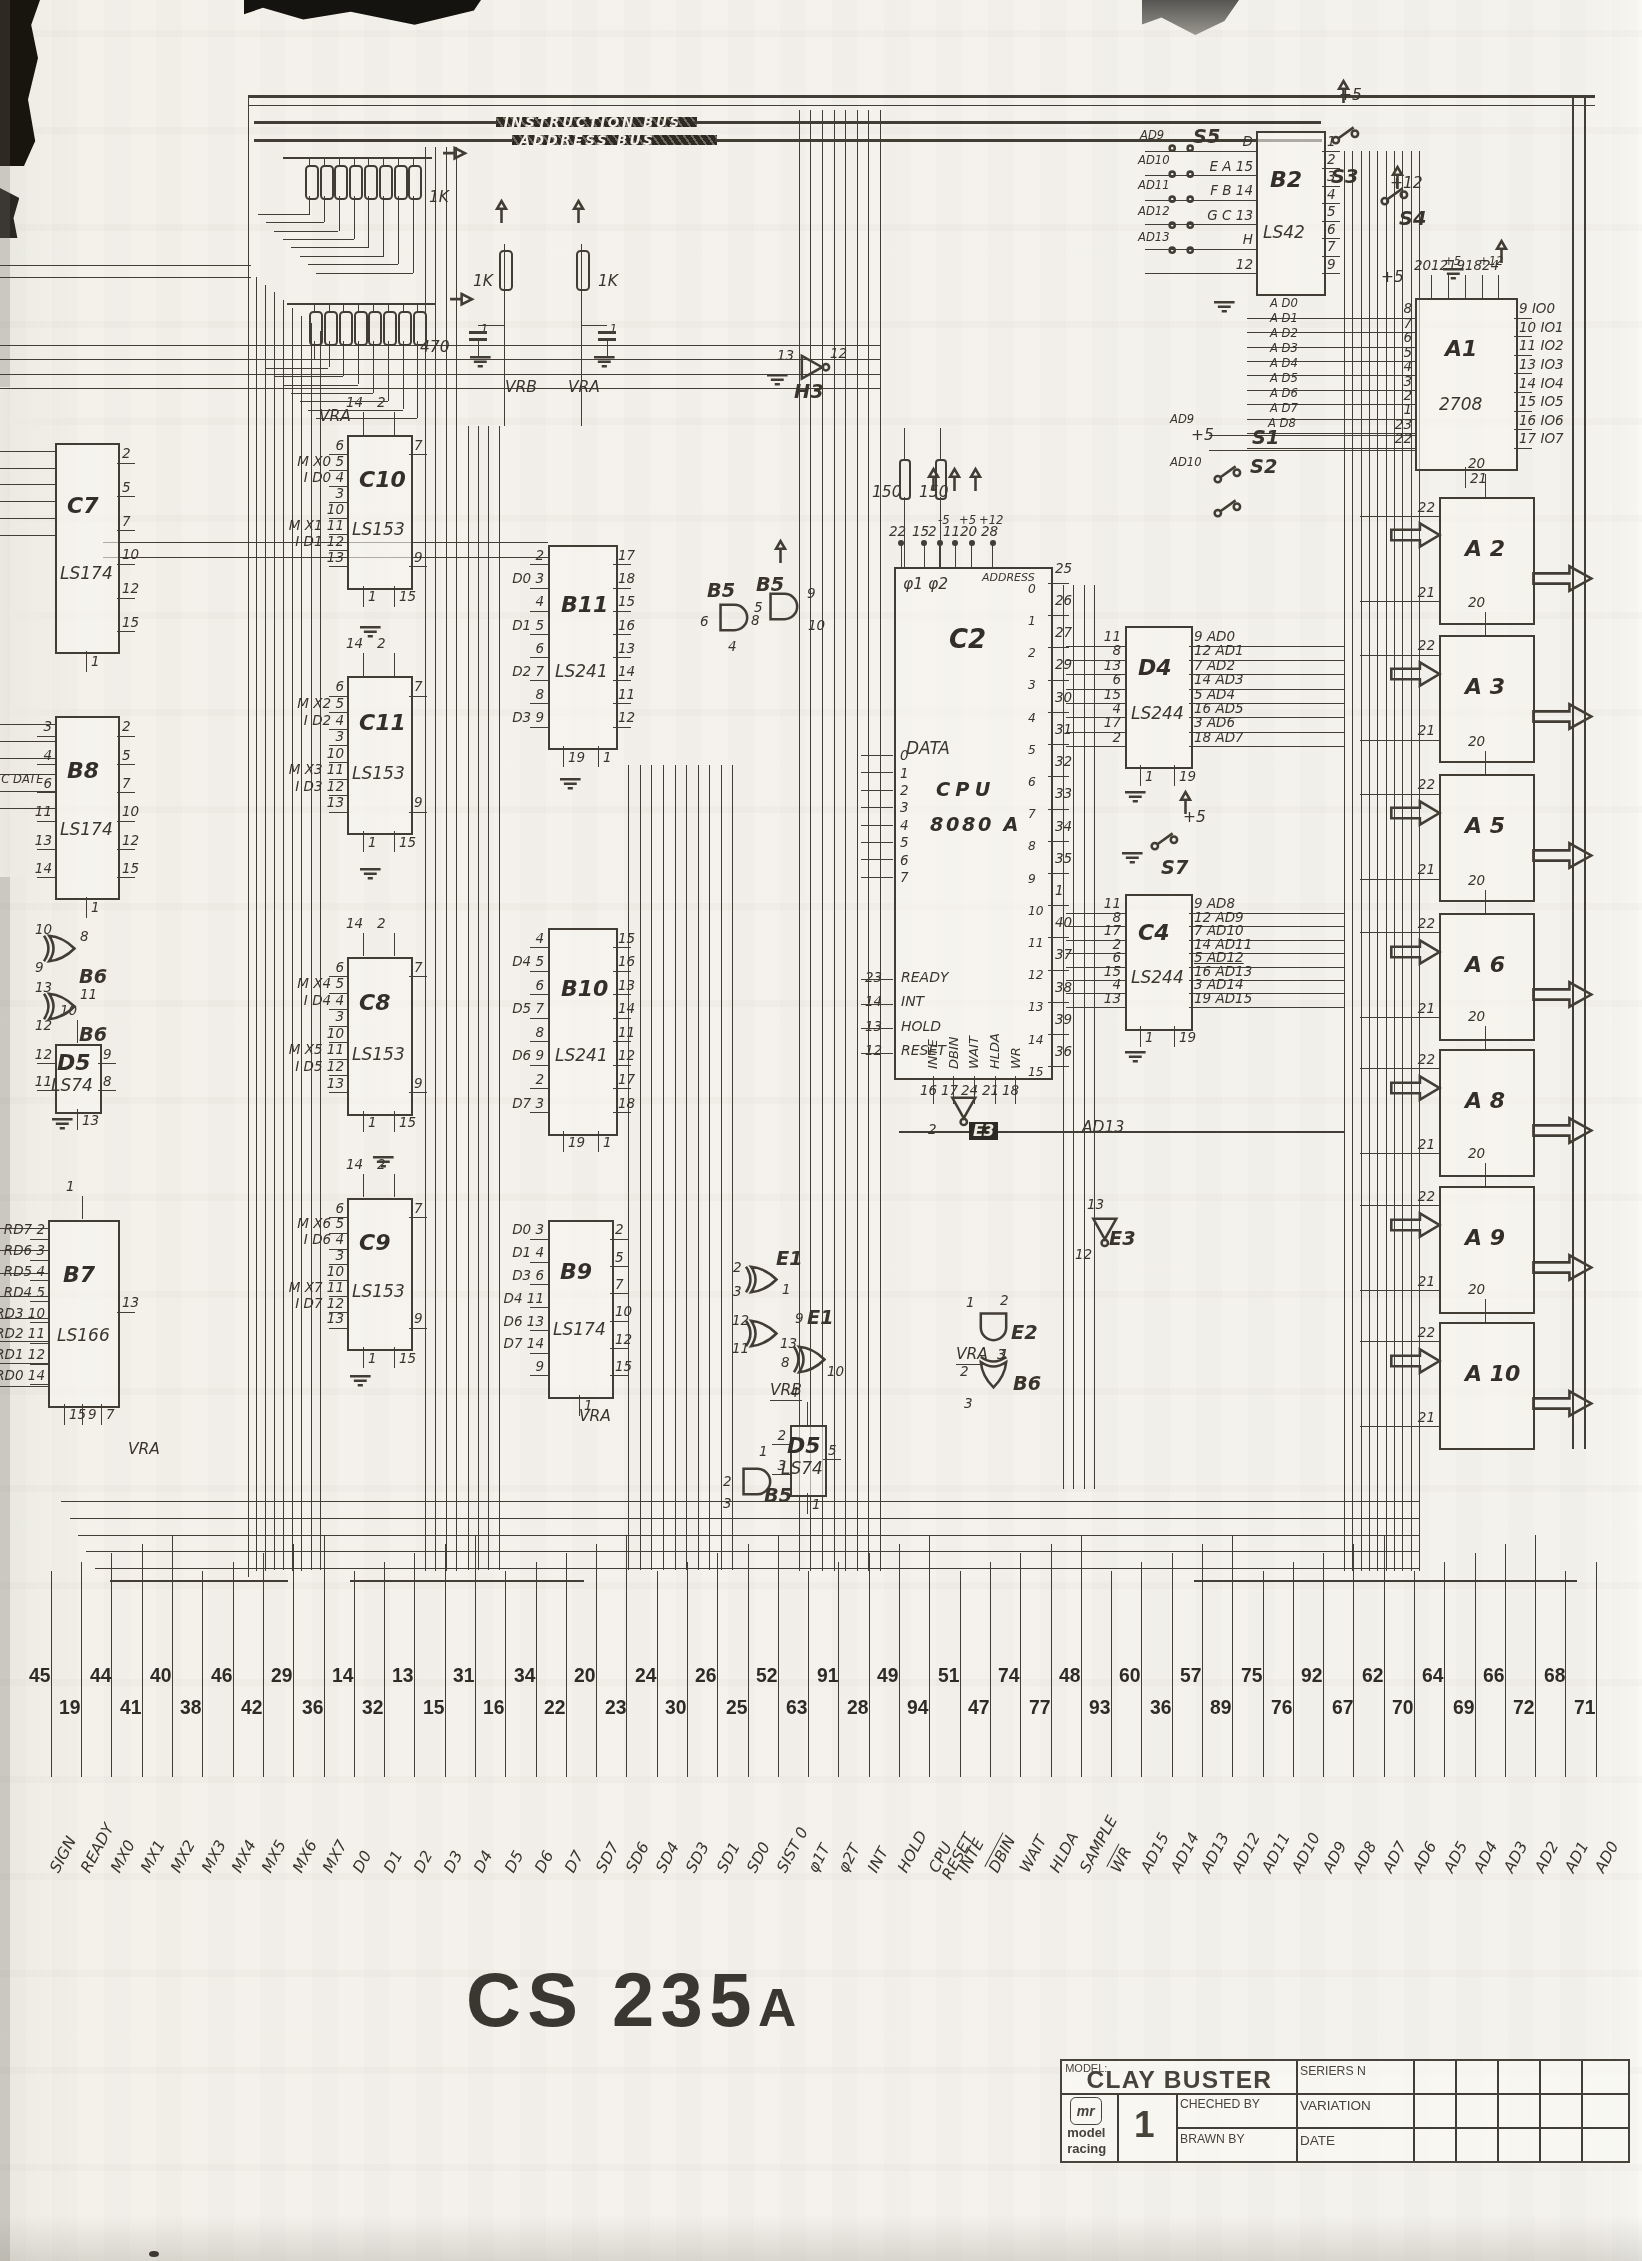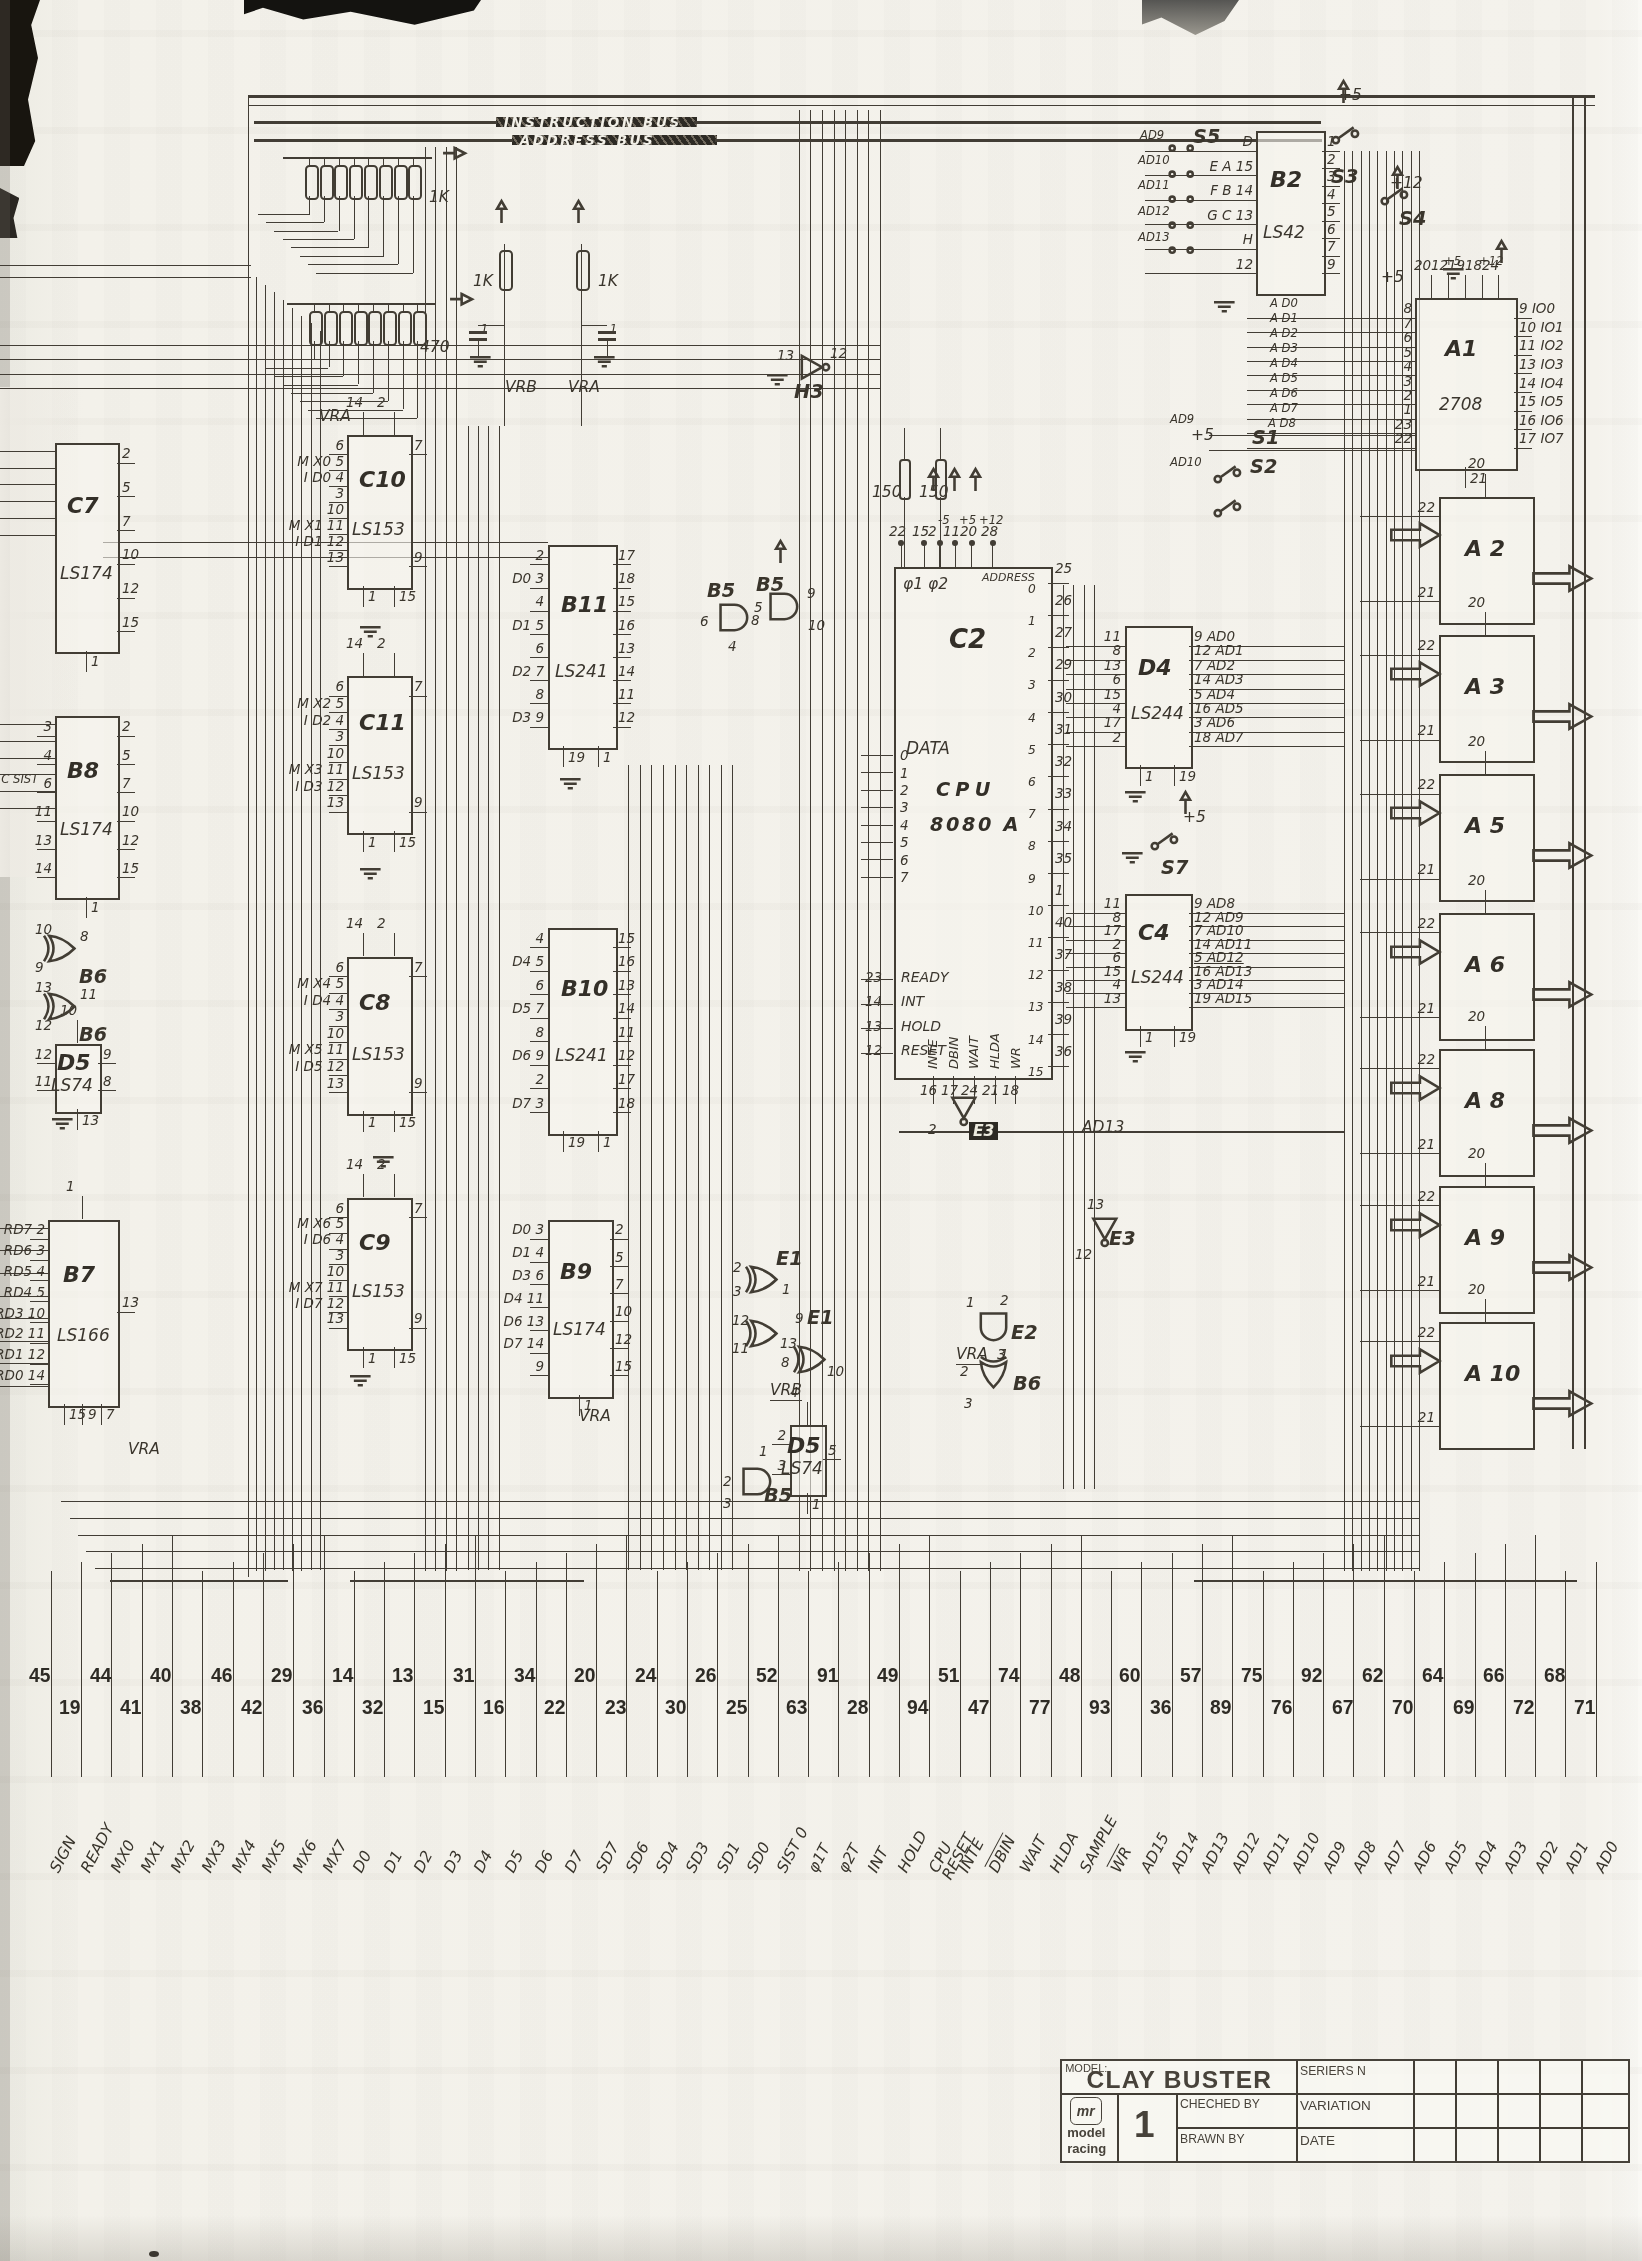--- a/index.html
+++ b/index.html
@@ -988,21 +988,21 @@
       <div class="lbl sm" style="left: 1444px; top: 254px;">+5</div>
       <div class="lbl sm" style="left: 1479px; top: 254px;">+12</div>
       <div class="lbl sm" style="left: 1170px; top: 412px;">AD9</div>
       <div class="lbl" style="left: 1191px; top: 426px;">+5</div>
       <div class="lbl lg" style="left: 1252px; top: 426px;">S1</div>
       <div class="lbl sm" style="left: 1170px; top: 455px;">AD10</div>
       <div class="lbl lg" style="left: 1250px; top: 455px;">S2</div>
       <div class="lbl" style="left: 1183px; top: 808px;">+5</div>
       <div class="lbl lg" style="left: 1161px; top: 856px;">S7</div>
       <div class="lbl" style="left: 1082px; top: 1118px;">AD13</div>
-      <div class="lbl sm" style="left: 1.3px; top: 772px;">C SIST</div>
+      <div class="lbl sm" style="left: 1.3px; top: 772px;">C DATE</div>
       <div class="lbl sm" style="left: 1270px; top: 296px;">A D0</div>
       <div class="lbl sm" style="left: 1270px; top: 311px;">A D1</div>
       <div class="lbl sm" style="left: 1270px; top: 326px;">A D2</div>
       <div class="lbl sm" style="left: 1270px; top: 341px; text-align: center;">A D3</div>
       <div class="lbl sm" style="left: 1270px; top: 356px;">A D4</div>
       <div class="lbl sm" style="left: 1270px; top: 371px;">A D5</div>
       <div class="lbl sm" style="left: 1270px; top: 386px;">A D6</div>
       <div class="lbl sm" style="left: 1270px; top: 401px;">A D7</div>
       <div class="lbl sm" style="left: 1268px; top: 416px;">A D8</div>
       <div class="hl" style="left: 283px; top: 157px; width: 149px; height: 1.9px;"></div>
@@ -1375,20 +1375,23 @@
       <div class="rlab" style="left: 1533px; top: 1868px;">AD2</div>
       <div class="vl" style="left: 1565px; top: 1571px; width: 1.3px; height: 206px;"></div>
       <div class="num" style="left: 1544px; top: 1665px;">68</div>
       <div class="rlab" style="left: 1563px; top: 1868px;">AD1</div>
       <div class="vl" style="left: 1596px; top: 1562px; width: 1.3px; height: 215px;"></div>
       <div class="num" style="left: 1574px; top: 1697px;">71</div>
       <div class="rlab" style="left: 1593px; top: 1868px;">AD0</div>
     </div>
 
 
+  <div class="cs">
+    <span>CS 235</span><span class="suf">A</span>
+  </div>
 
   <div class="tb" style="left:1060px;top:2059px;width:566px;height:100px;background:rgba(250,249,244,0.7);">
     <div class="vl" style="left:234px;top:0;width:1.9px;height:100px;"></div>
     <div class="vl" style="left:351px;top:0;width:1.9px;height:100px;"></div>
     <div class="hl" style="left:0;top:32px;width:566px;height:1.9px;"></div>
     <div class="hl" style="left:114px;top:66px;width:452px;height:1.9px;"></div>
     <div class="vl" style="left:55px;top:33px;width:1.9px;height:67px;"></div>
     <div class="vl" style="left:114px;top:33px;width:1.9px;height:67px;"></div>
     <div class="vl" style="left:393px;top:0;width:1.9px;height:100px;"></div>
     <div class="vl" style="left:435px;top:0;width:1.9px;height:100px;"></div>

